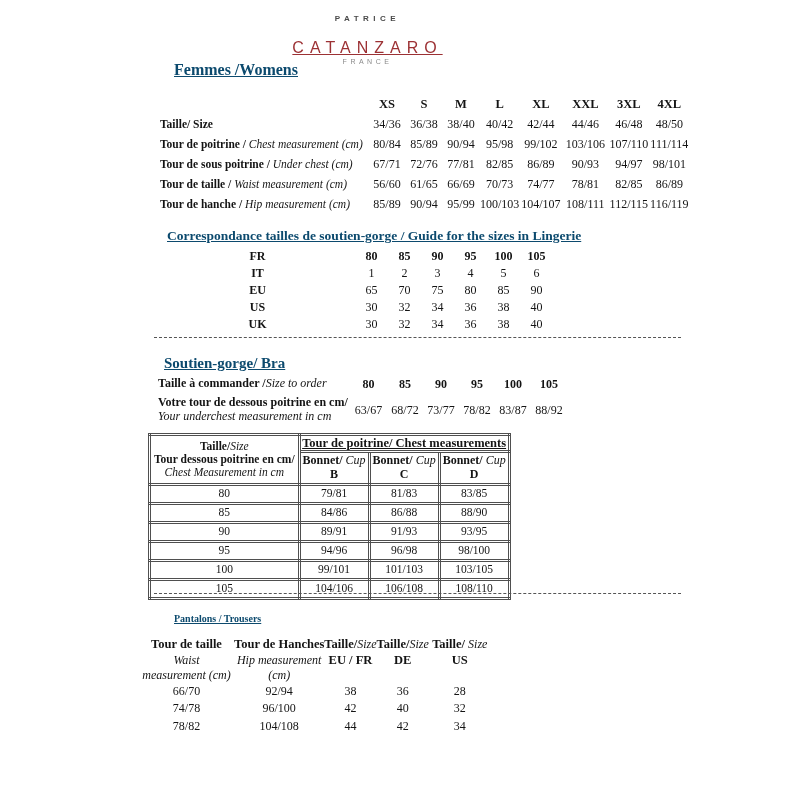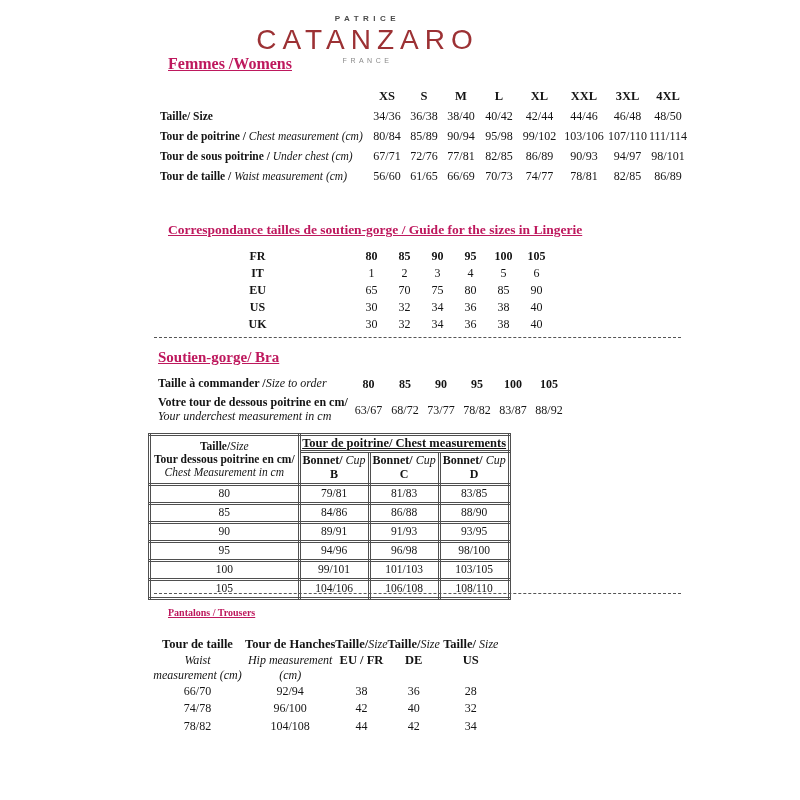--- a/index.html
+++ b/index.html
@@ -4,41 +4,41 @@
 <style>
   html,body{margin:0;padding:0;}
   body{width:800px;height:800px;background:#ffffff;}
   .page{position:relative;width:735px;height:800px;background:#fff;color:#141414;
         font-family:"Liberation Serif", serif;overflow:hidden;}
 
   
   .logo{position:absolute;top:14px;left:0;right:0;text-align:center;
         font-family:"Liberation Sans", sans-serif;}
   .logo-top{font-size:8px;letter-spacing:4.5px;color:#4a4a4a;font-weight:bold;}
-  .logo-name{font-size:28px;letter-spacing:6px;color:#9c3134;margin-top:1px;font-weight:400;}
+  .logo-name{font-size:16px;letter-spacing:6px;color:#9c3134;margin-top:16px;font-weight:400;text-decoration:underline;}
   .logo-sub{font-size:7px;letter-spacing:3.5px;color:#8a8a8a;margin-top:1px;}
 
-  h2,h3{margin:0;font-weight:bold;text-decoration:underline;color:#be185d;}
+  h2,h3{margin:6px;font-weight:bold;text-decoration:underline;color:#0c4a6e;}
   .sec{position:absolute;}
 
   table{border-collapse:collapse;border-spacing:0;}
   td{padding:0;text-align:center;font-size:12px;white-space:nowrap;}
   i{font-style:italic;font-weight:normal;}
   b{font-weight:bold;}
   .bold{font-weight:bold;}
 
   
   #womens-title{left:168px;top:55px;font-size:16px;}
-  #womens-table{left:160px;top:86px;}
+  #womens-table{left:160px;top:94px;}
   #womens-table td{height:20px;}
   #womens-table .hcell{font-weight:bold;font-size:12.5px;}
   #womens-table .rlabel{text-align:left;font-size:11.5px;}
 
   
-  #lingerie-title{left:168px;top:222px;font-size:13.5px;}
+  #lingerie-title{left:161px;top:222px;font-size:13.5px;}
   #lingerie-table{left:160px;top:248px;}
   #lingerie-table td{height:17px;}
   #lingerie-table .clabel{font-weight:bold;font-size:12px;}
 
   .dashed{position:absolute;left:154px;width:527px;border:none;border-top:1px dashed #555;margin:0;}
   #dash1{top:337px;}
   #dash2{top:593px;}
 
   
   #bra-title{left:158px;top:349px;font-size:15px;}
@@ -52,21 +52,21 @@
   #cup-table td{border:3px double #4f4f4f;font-size:11.5px;line-height:1.15;}
   #cup-table .c1h{text-align:center;padding:1px 3px;}
   #cup-table .c1h .l2,#cup-table .c1h .l3{text-align:center;}
   #cup-table .grph{font-size:12.5px;font-weight:bold;}
   #cup-table .grph span{text-decoration:underline;}
   #cup-table .cuph{font-size:12px;padding:1px 2px;}
   #cup-table .drow td{height:16px;}
 
   
   #trousers-title{left:168px;top:607px;font-size:10px;}
-  #trousers-table{left:150px;top:637px;}
+  #trousers-table{left:139px;top:637px;}
   #trousers-table td{font-size:12px;line-height:1.25;vertical-align:top;}
   #trousers-table .th{font-size:12px;}
   #trousers-table .th b{font-size:12.5px;}
   #trousers-table .drow td{height:17.5px;vertical-align:middle;}
 </style>
 </head>
 <body>
 
 <div class="page">
 
@@ -139,20 +139,31 @@
       <td class="rlabel"><b>Tour de taille /</b> <i>Waist measurement (cm)</i></td>
     <td>56/60</td>
           <td>61/65</td>
           <td>66/69</td>
           <td>70/73</td>
           <td>74/77</td>
           <td>78/81</td>
           <td>82/85</td>
           <td>86/89</td>
         </tr>
+    <tr>
+      <td class="rlabel"><b>Tour de hanche /</b> <i>Hip measurement (cm)</i></td>
+    <td>85/89</td>
+          <td>90/94</td>
+          <td>95/99</td>
+          <td>100/103</td>
+          <td>104/107</td>
+          <td>108/111</td>
+          <td>112/115</td>
+          <td>116/119</td>
+        </tr>
   </tbody>
     </table>
 
   <h3 class="sec" id="lingerie-title">Correspondance tailles de soutien-gorge / Guide for the sizes in Lingerie</h3>
 
   <table class="sec" id="lingerie-table">
     <colgroup>
       <col style="width:195px">
         <col style="width:33px">
         <col style="width:33px">

